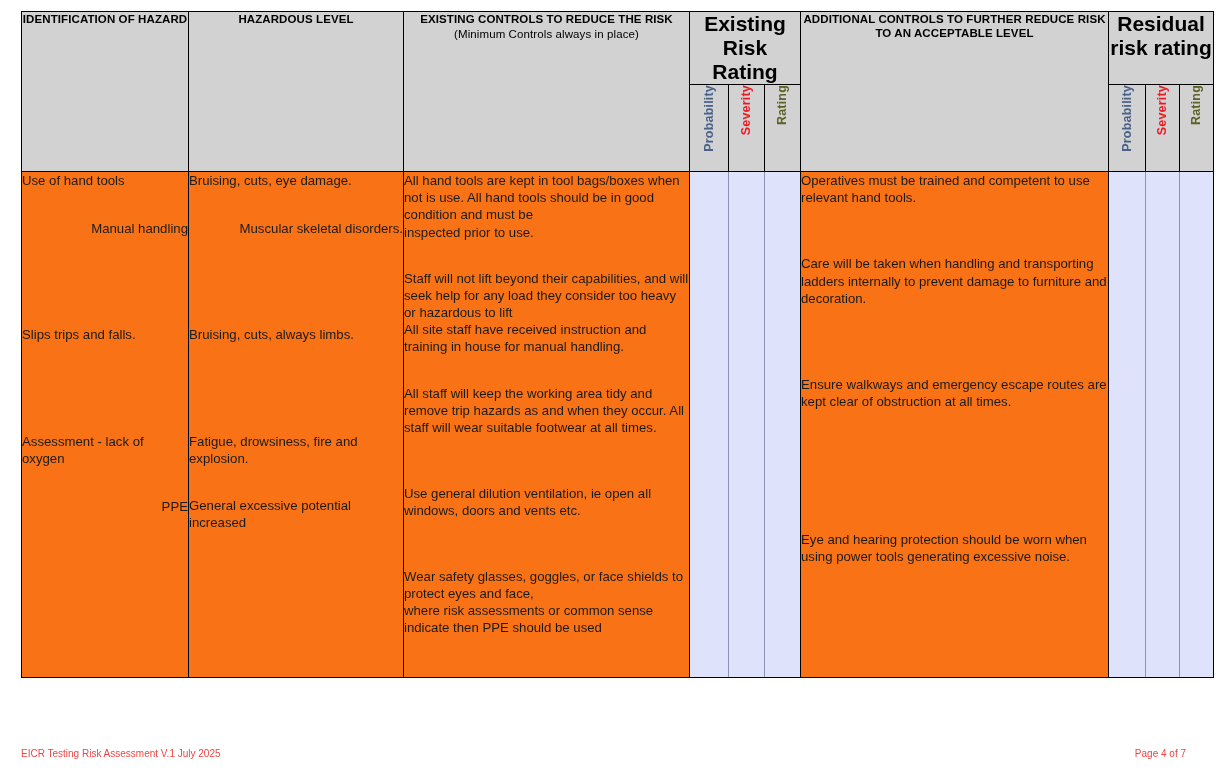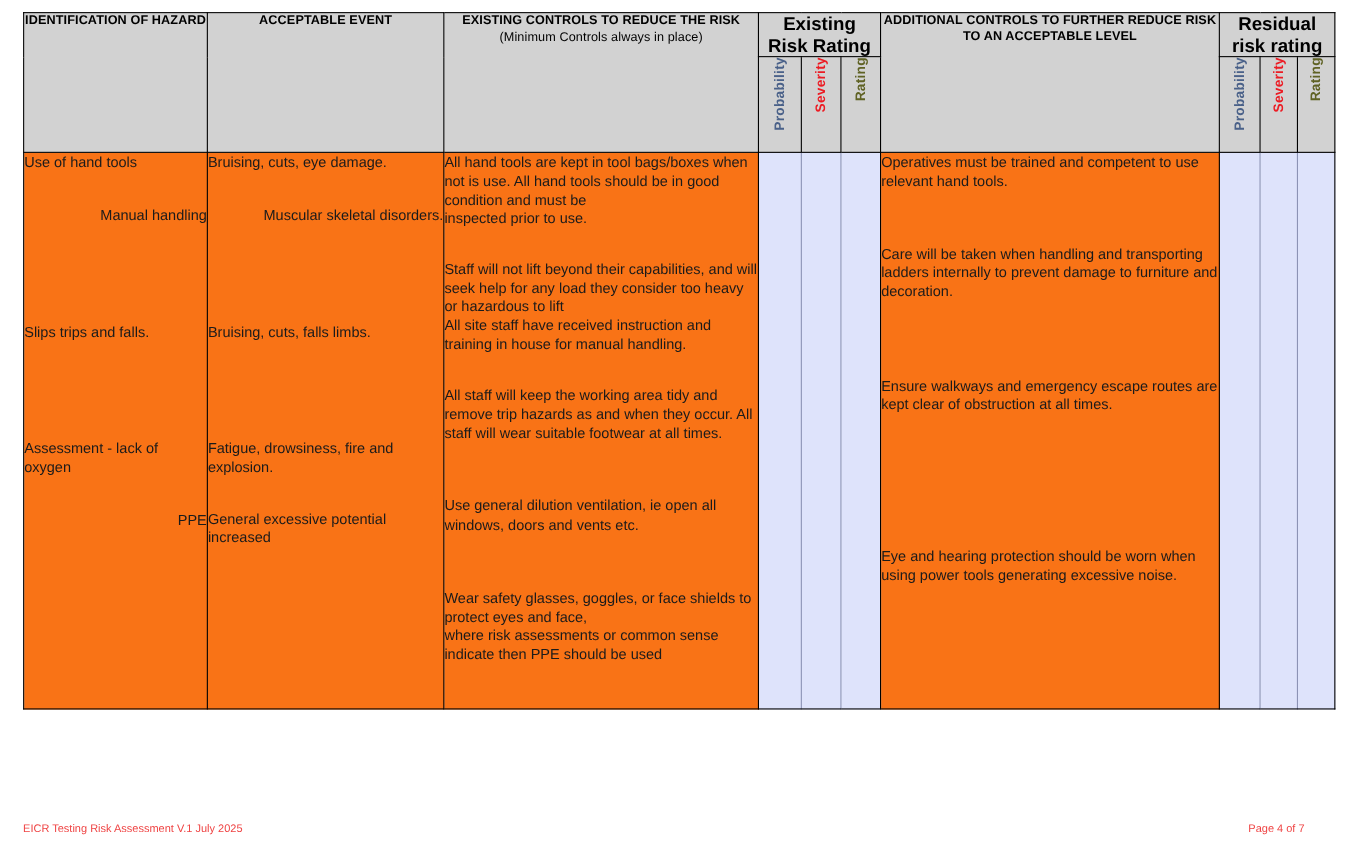--- a/index.html
+++ b/index.html
@@ -55,21 +55,21 @@
     font-size: 11.5px;
     display: block;
     margin-top: 1px;
   }
   .grp-title {
     background: #d2d2d2;
     border: 1.6px solid #000000;
     text-align: center;
     vertical-align: middle;
     font-weight: bold;
-    font-size: 17px;
+    font-size: 21px;
     line-height: 1.15;
     color: #000000;
     padding: 3px 2px;
   }
   .grp-title span { display: block; }
 
   .vcell {
     background: #d2d2d2;
     border: 1.6px solid #000000;
     vertical-align: middle;
@@ -157,21 +157,21 @@
       <col style="width:34px">
       <col style="width:34px">
     </colgroup>
 
     <thead>
       <tr>
         <td class="hdr-cell" rowspan="2">
           <span>IDENTIFICATION OF HAZARD</span>
         </td>
         <td class="hdr-cell" rowspan="2">
-          <span>ACCEPTABLE EVENT</span>
+          <span>HAZARDOUS LEVEL</span>
         </td>
         <td class="hdr-cell" rowspan="2">
           <span>EXISTING CONTROLS TO REDUCE THE RISK</span>
           <span class="sub">(Minimum Controls always in place)</span>
         </td>
         <td class="grp-title" colspan="3">
           <span>Existing</span>
           <span>Risk Rating</span>
         </td>
         <td class="hdr-cell" rowspan="2">
@@ -226,21 +226,21 @@
         </td>
 
         <td class="body-cell">
           <div class="blk">
             <p>Bruising, cuts, eye damage.</p>
           </div>
           <div class="blk gap-c">
             <p>Muscular skeletal disorders.</p>
           </div>
           <div class="blk gap-f">
-            <p>Bruising, cuts, falls limbs.</p>
+            <p>Bruising, cuts, always limbs.</p>
           </div>
           <div class="blk gap-f">
             <p>Fatigue, drowsiness, fire and explosion.</p>
           </div>
           <div class="blk gap-b">
             <p>General excessive potential increased</p>
           </div>
         </td>
 
         <td class="body-cell">

